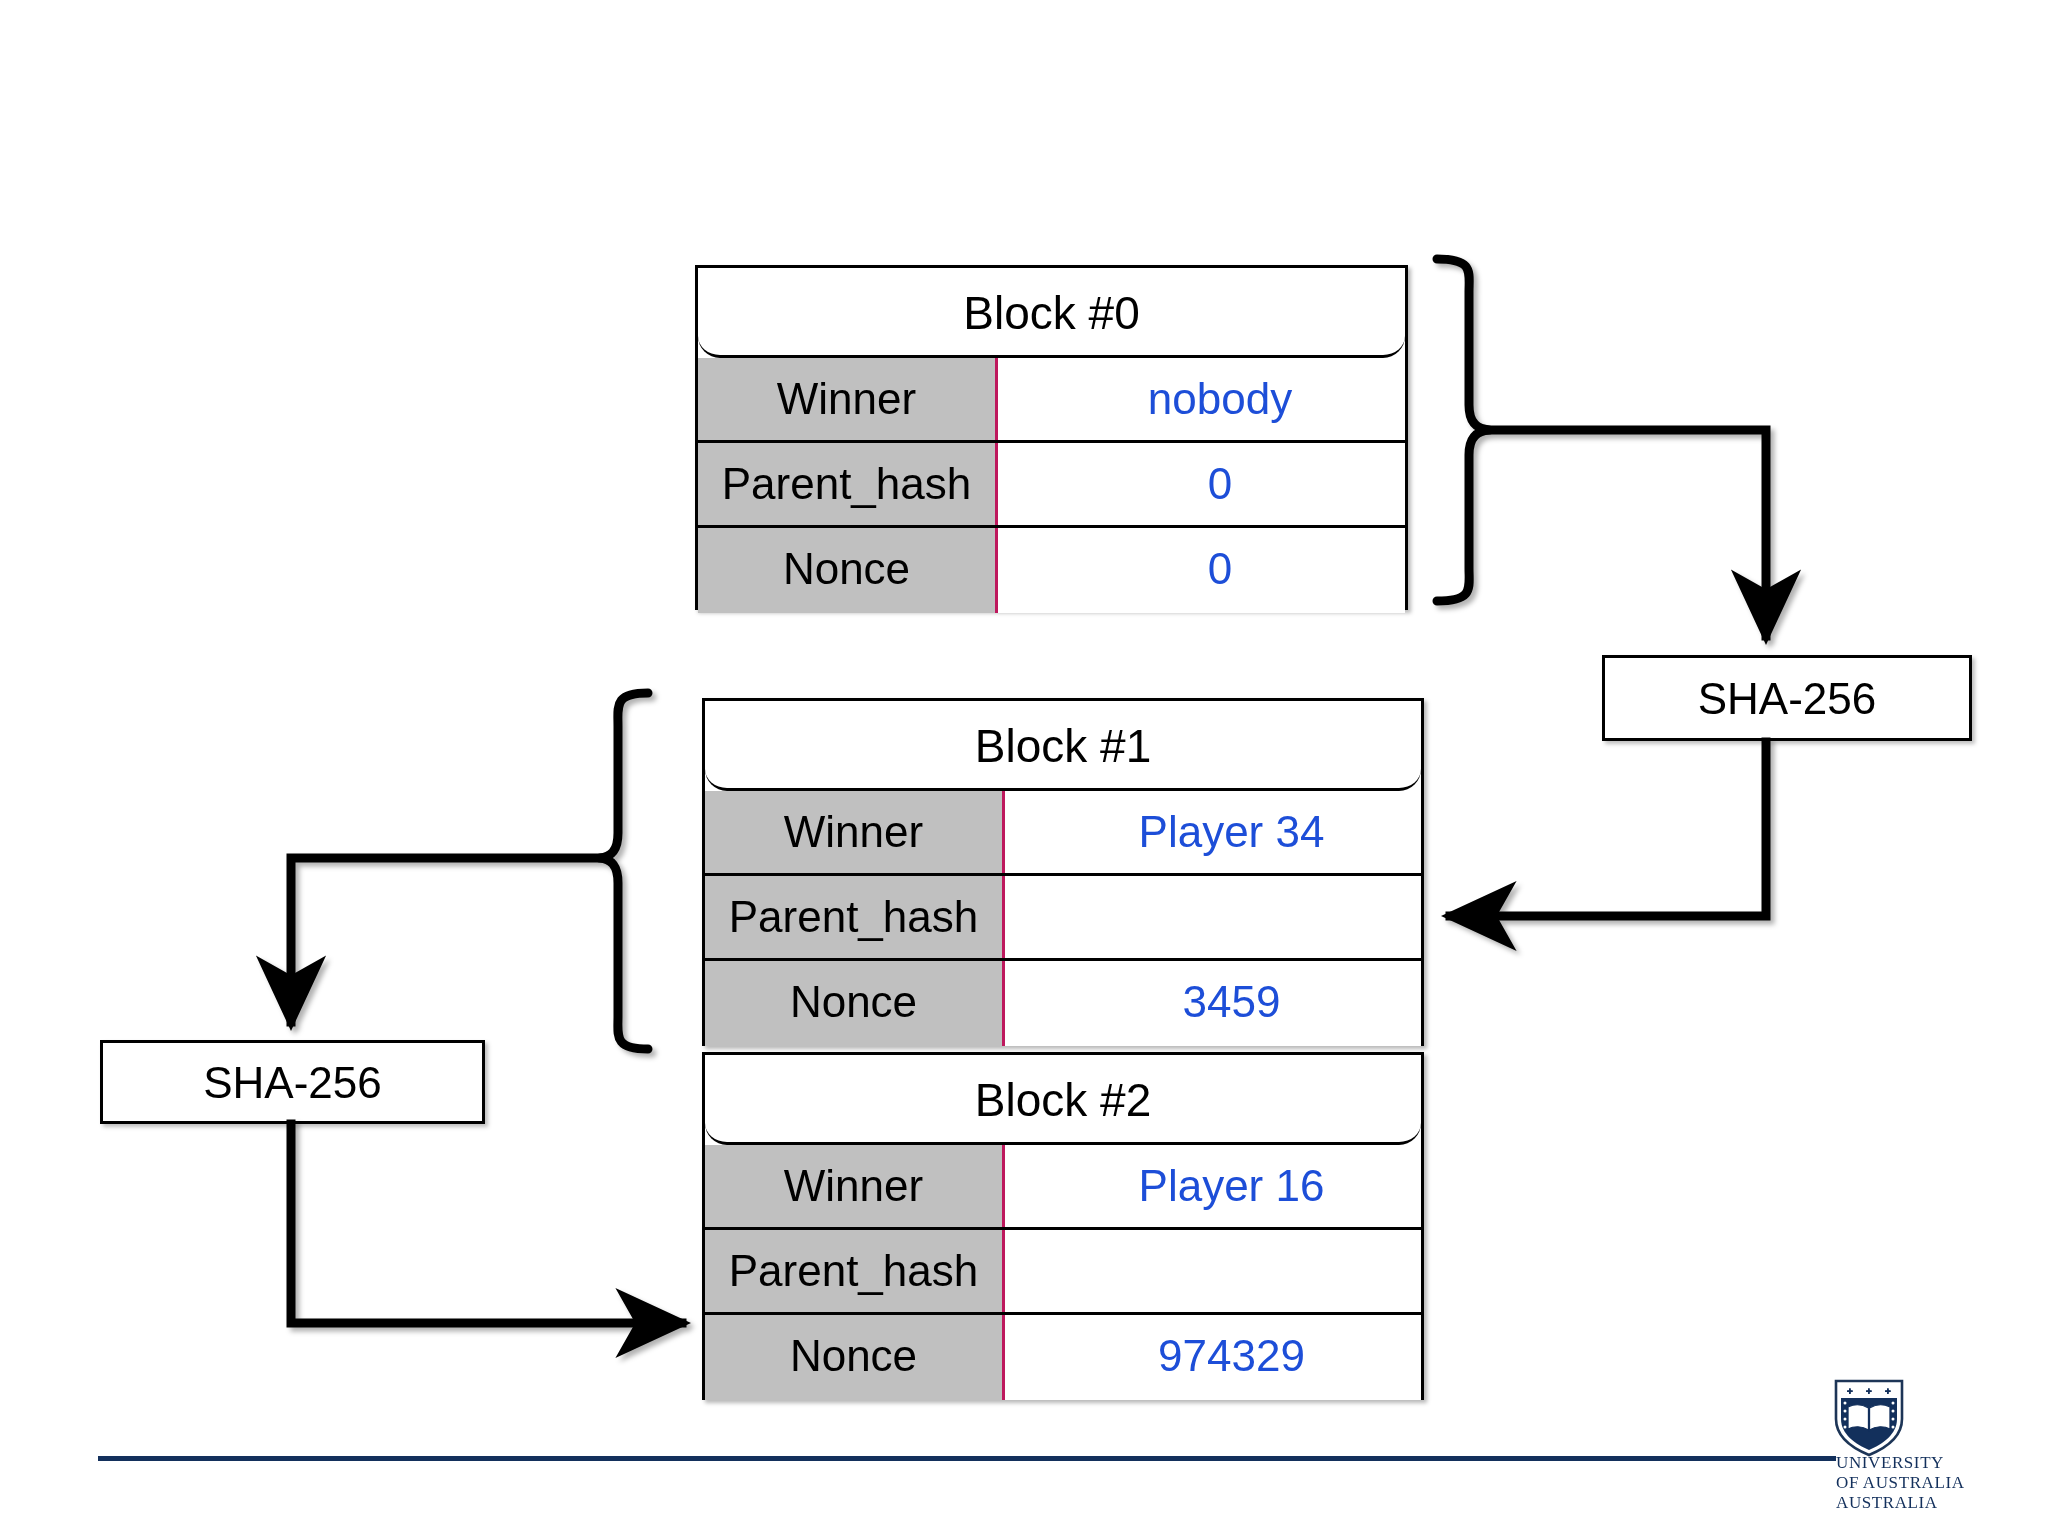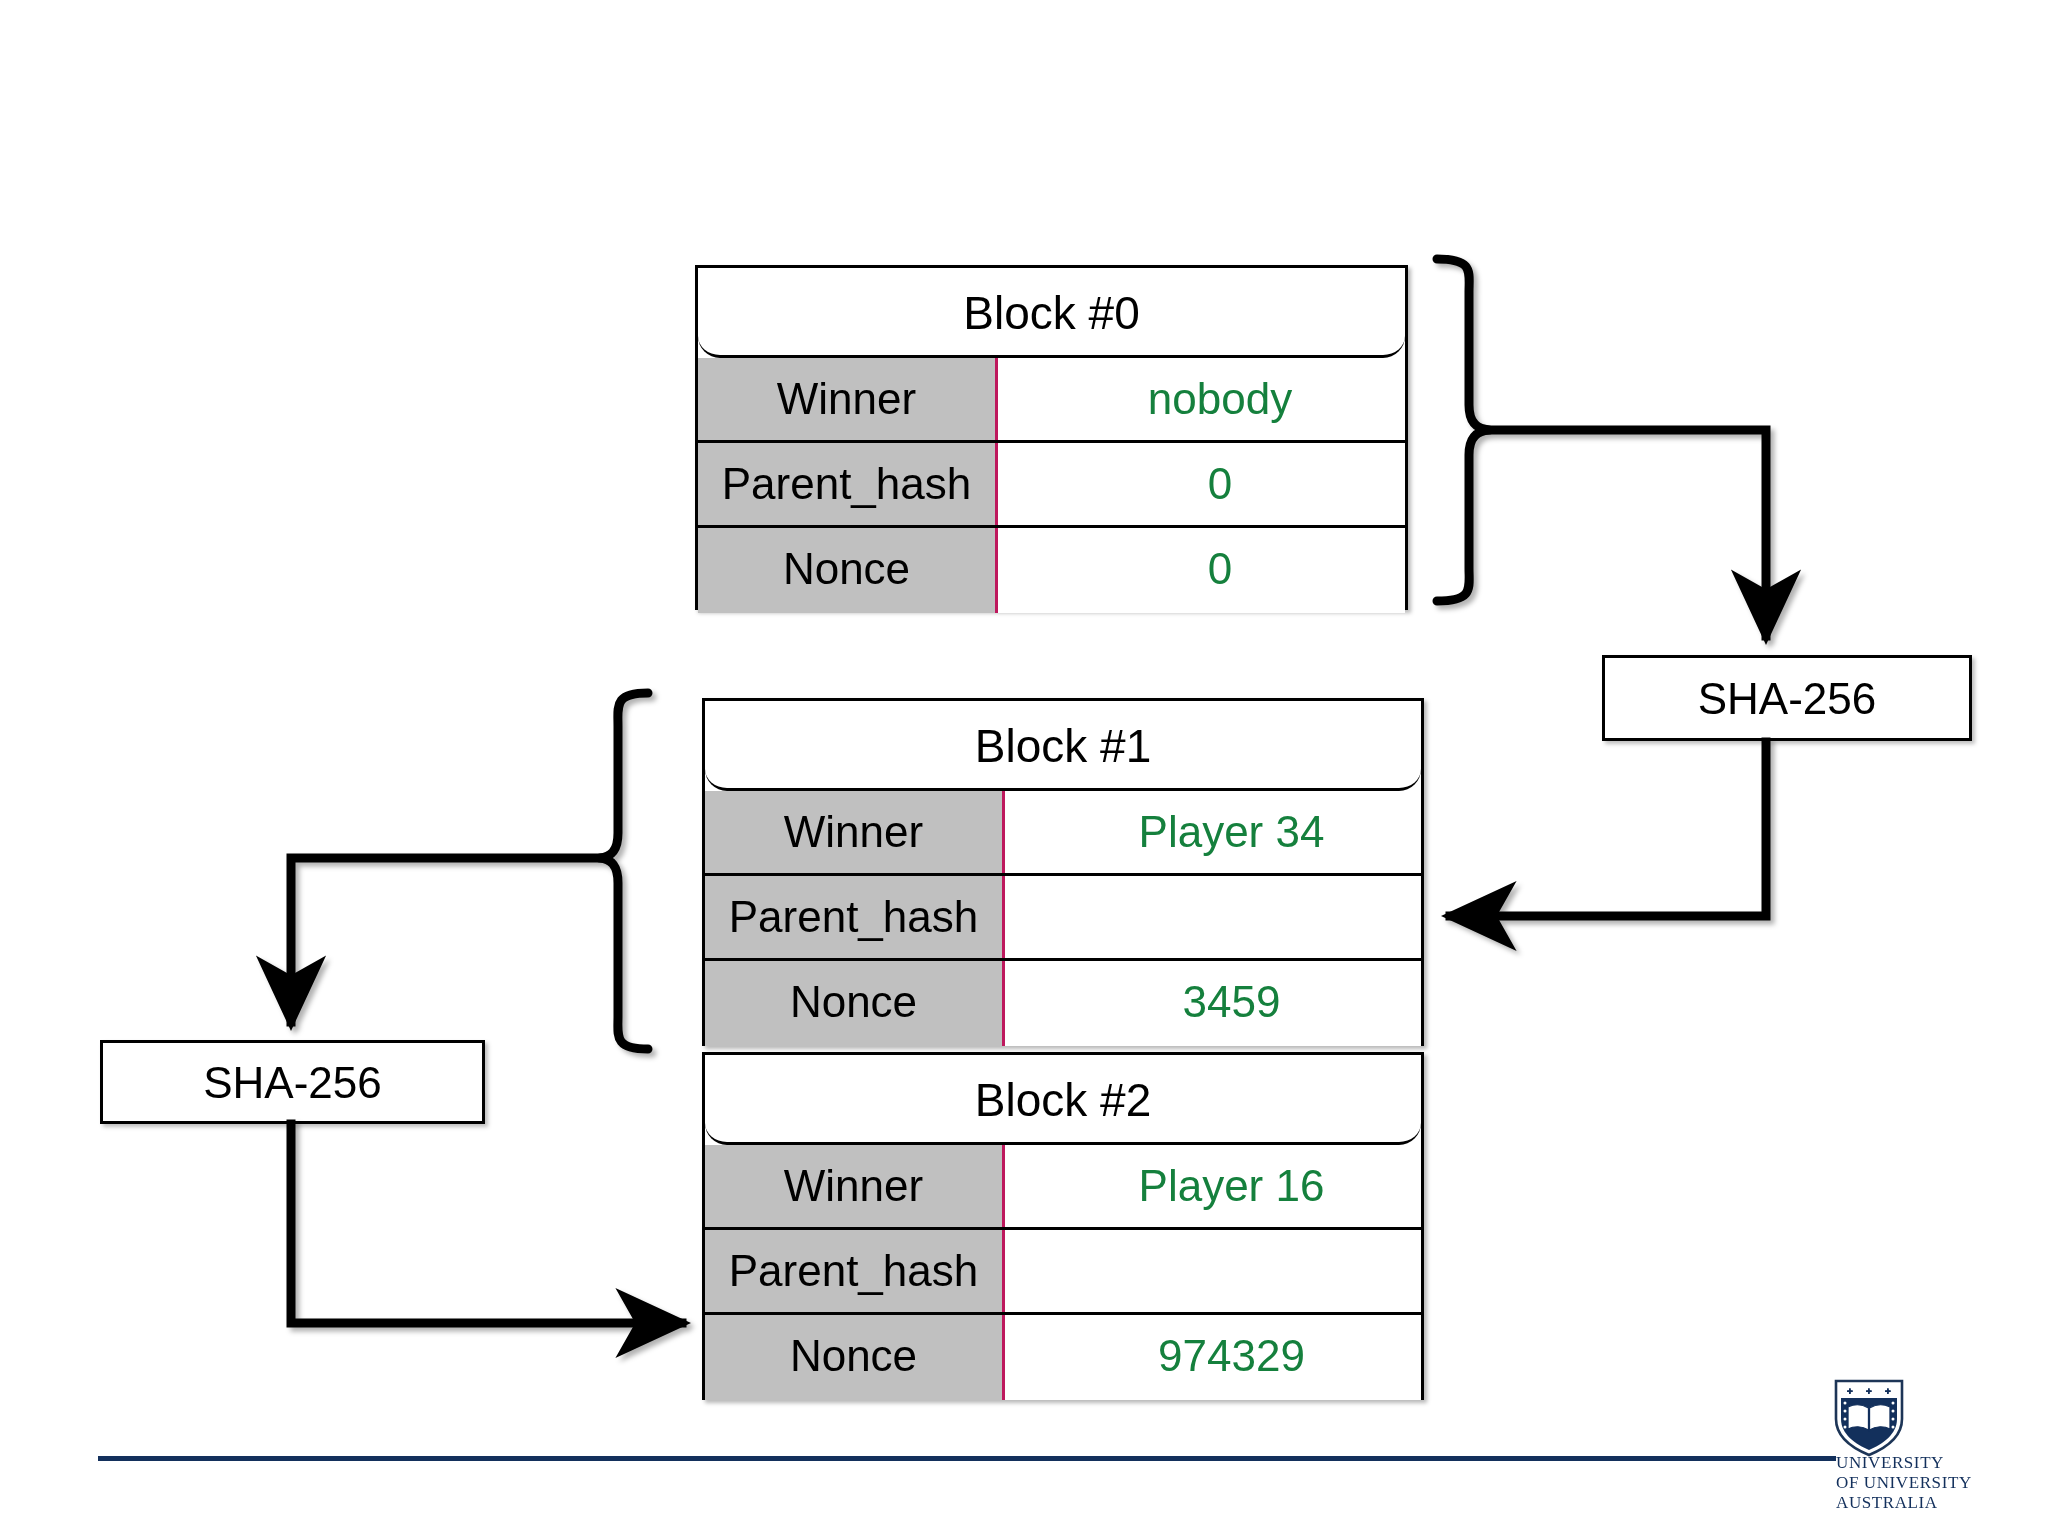--- a/index.html
+++ b/index.html
@@ -50,21 +50,21 @@
     color:#000;
     white-space:nowrap;
   }
   .cell-val{
     flex:1;
     background:#fff;
     box-sizing:border-box;
     text-align:center;
     line-height:82px;
     font-size:44px;
-    color:#15803d;
+    color:#1d4ed8;
     white-space:nowrap;
     padding-left:37px;
   }
 
   
   .hash-box{
     position:absolute;
     border:3px solid #000;
     box-sizing:border-box;
     background:#fff;
@@ -225,18 +225,18 @@
         <circle cx="17" cy="44" r="1.5"></circle>
           <circle cx="17" cy="52" r="1.5"></circle>
         <circle cx="65" cy="28" r="1.5"></circle>
           <circle cx="65" cy="36" r="1.5"></circle>
         <circle cx="65" cy="44" r="1.5"></circle>
           <circle cx="65" cy="52" r="1.5"></circle>
       </g>
     </svg>
     <div class="logo-text">
       <div>UNIVERSITY</div>
-      <div>OF UNIVERSITY</div>
+      <div>OF AUSTRALIA</div>
       <div>AUSTRALIA</div>
     </div>
   </div>
 
 </div>
 
 </body></html>

